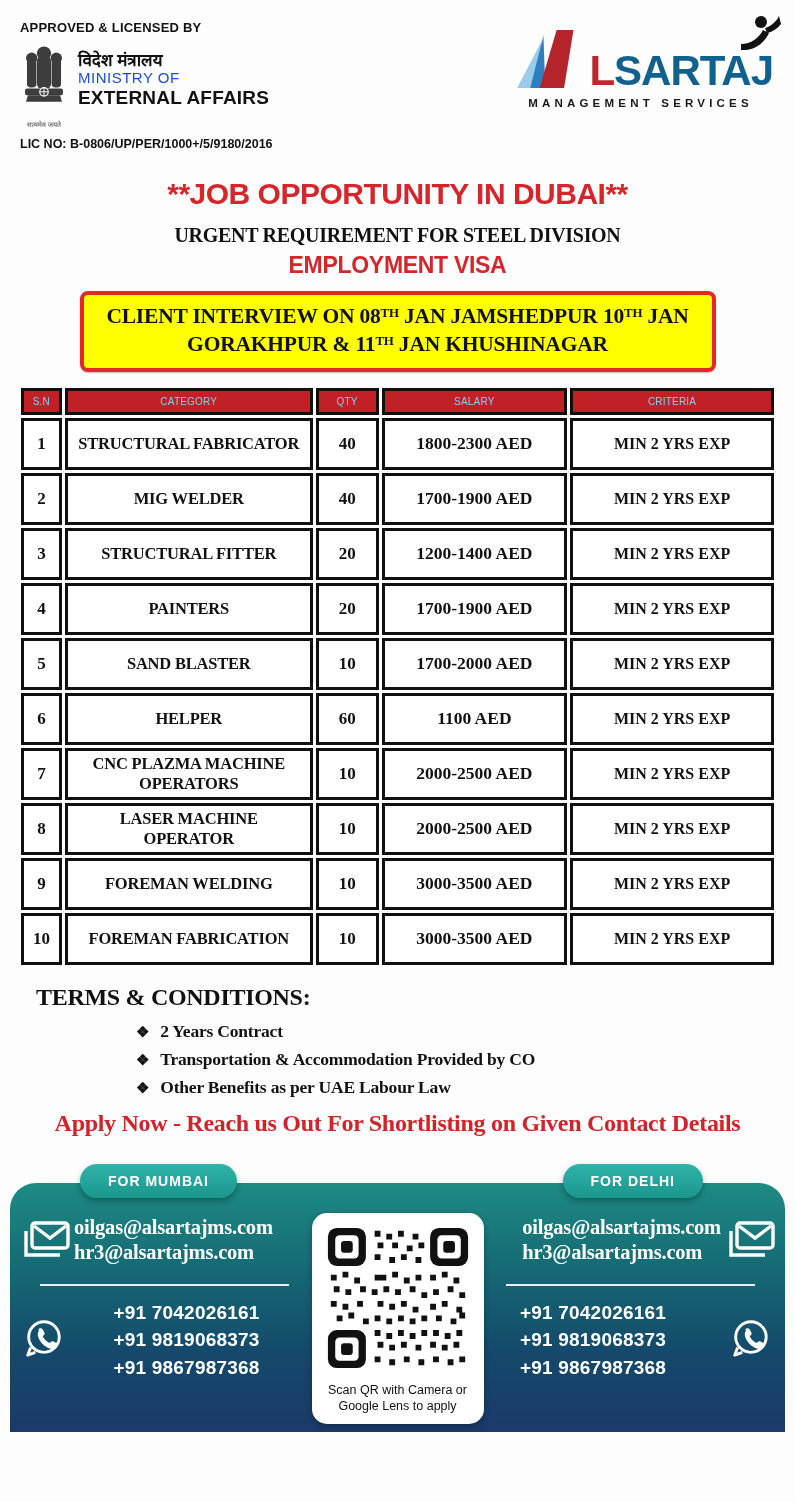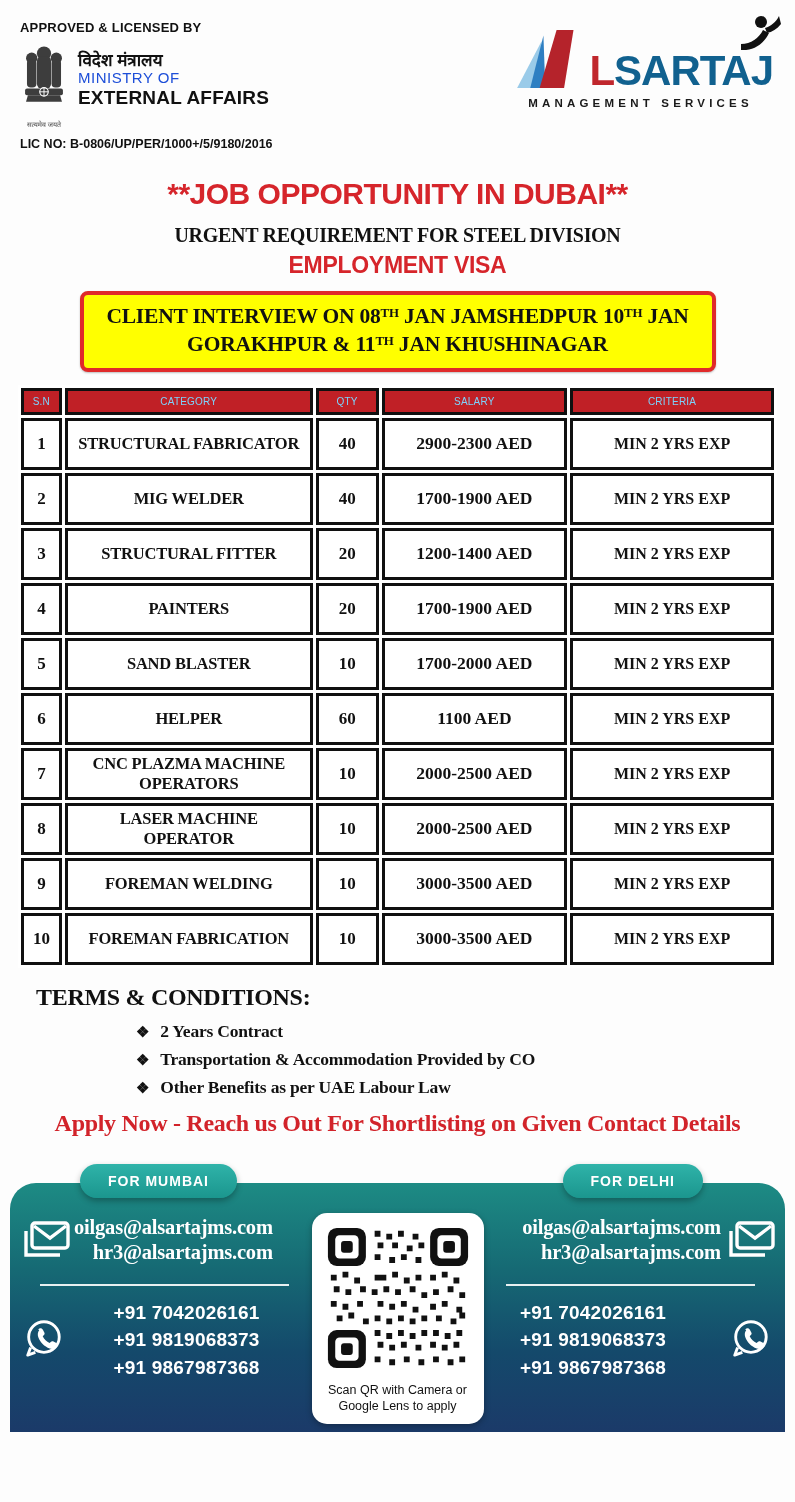--- a/index.html
+++ b/index.html
@@ -81,21 +81,21 @@
   .pill-delhi { right:92px; }
   .panel {
     margin:0 10px; border-radius:26px 26px 0 0;
     background:linear-gradient(180deg,#1D8B84 0%,#166A74 34%,#14496B 68%,#1B3A69 100%);
     padding:30px 12px 8px; display:flex; justify-content:space-between; color:#fff;
   }
   .contact-col { width:285px; padding-top:2px; }
   .email-row { display:flex; align-items:flex-start; }
   .email-row.right { justify-content:flex-end; }
   .mail-icon { width:52px; flex:none; padding-top:4px; }
-  .email-lines { text-align:right; font-family:"Liberation Serif", serif; font-weight:bold; font-size:20.5px; line-height:1.25; letter-spacing:-.2px; }
+  .email-lines { text-align:left; font-family:"Liberation Serif", serif; font-weight:bold; font-size:20.5px; line-height:1.25; letter-spacing:-.2px; }
   .divider { border-top:2px solid rgba(255,255,255,.9); margin:17px 18px 13px; }
   .phone-row { display:flex; align-items:center; }
   .phone-row.right { justify-content:flex-end; }
   .wa-icon { width:44px; flex:none; }
   .phone-lines { flex:1; text-align:center; font-size:19px; font-weight:bold; line-height:1.45; letter-spacing:.2px; }
   .phone-row.right .phone-lines { flex:none; width:220px; margin-right:26px; }
 
   .qr-card {
     width:172px; background:#fff; border-radius:15px; align-self:flex-start;
     padding:12px 9px 10px; text-align:center; color:#111;
@@ -180,21 +180,21 @@
       <th>SALARY</th>
       <th>CRITERIA</th>
     </tr>
   </thead>
   <tbody>
 
       <tr>
         <td class="c-sn">1</td>
         <td class="c-cat">STRUCTURAL FABRICATOR</td>
         <td class="c-qty">40</td>
-        <td class="c-sal">2900-2300 AED</td>
+        <td class="c-sal">1800-2300 AED</td>
         <td class="c-cri">MIN 2 YRS EXP</td>
       </tr>
 
       <tr>
         <td class="c-sn">2</td>
         <td class="c-cat">MIG WELDER</td>
         <td class="c-qty">40</td>
         <td class="c-sal">1700-1900 AED</td>
         <td class="c-cri">MIN 2 YRS EXP</td>
       </tr>

